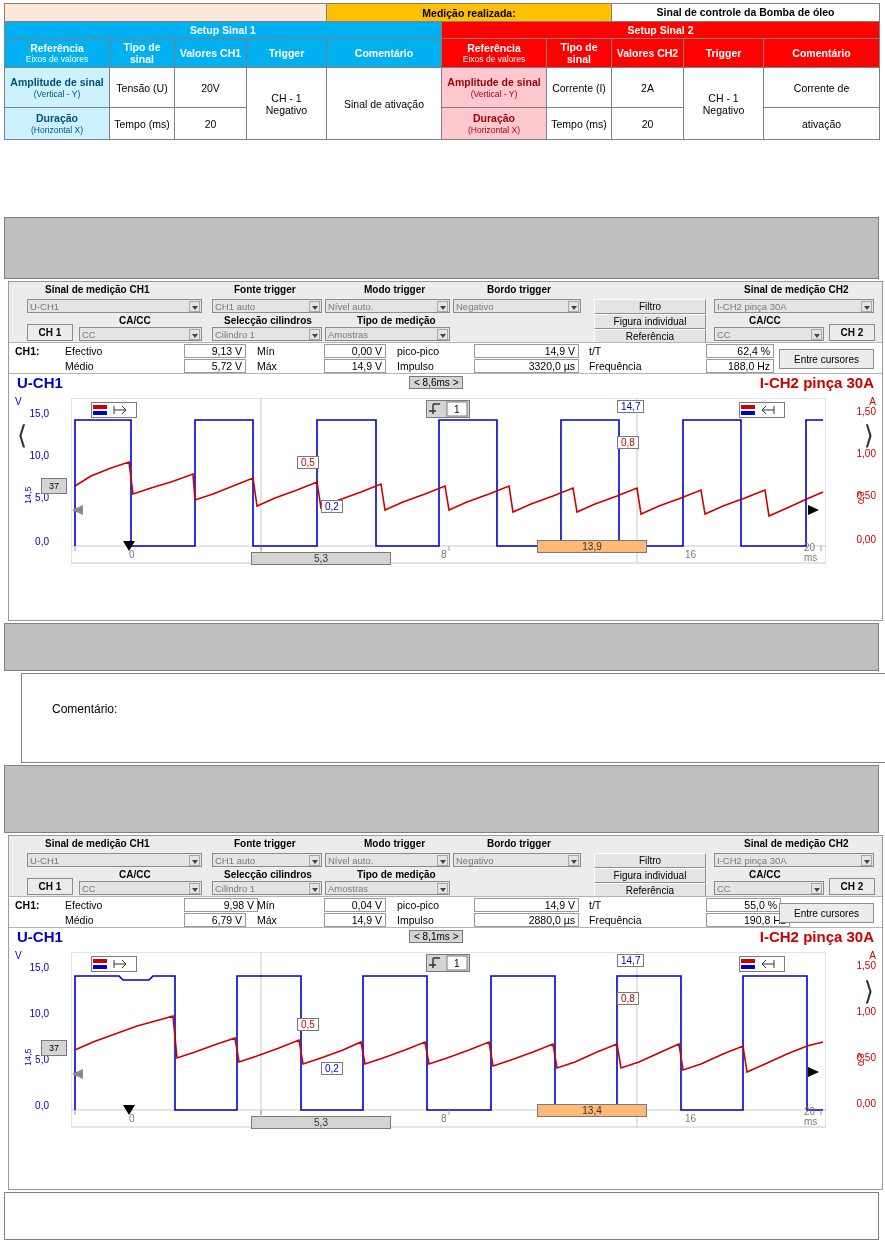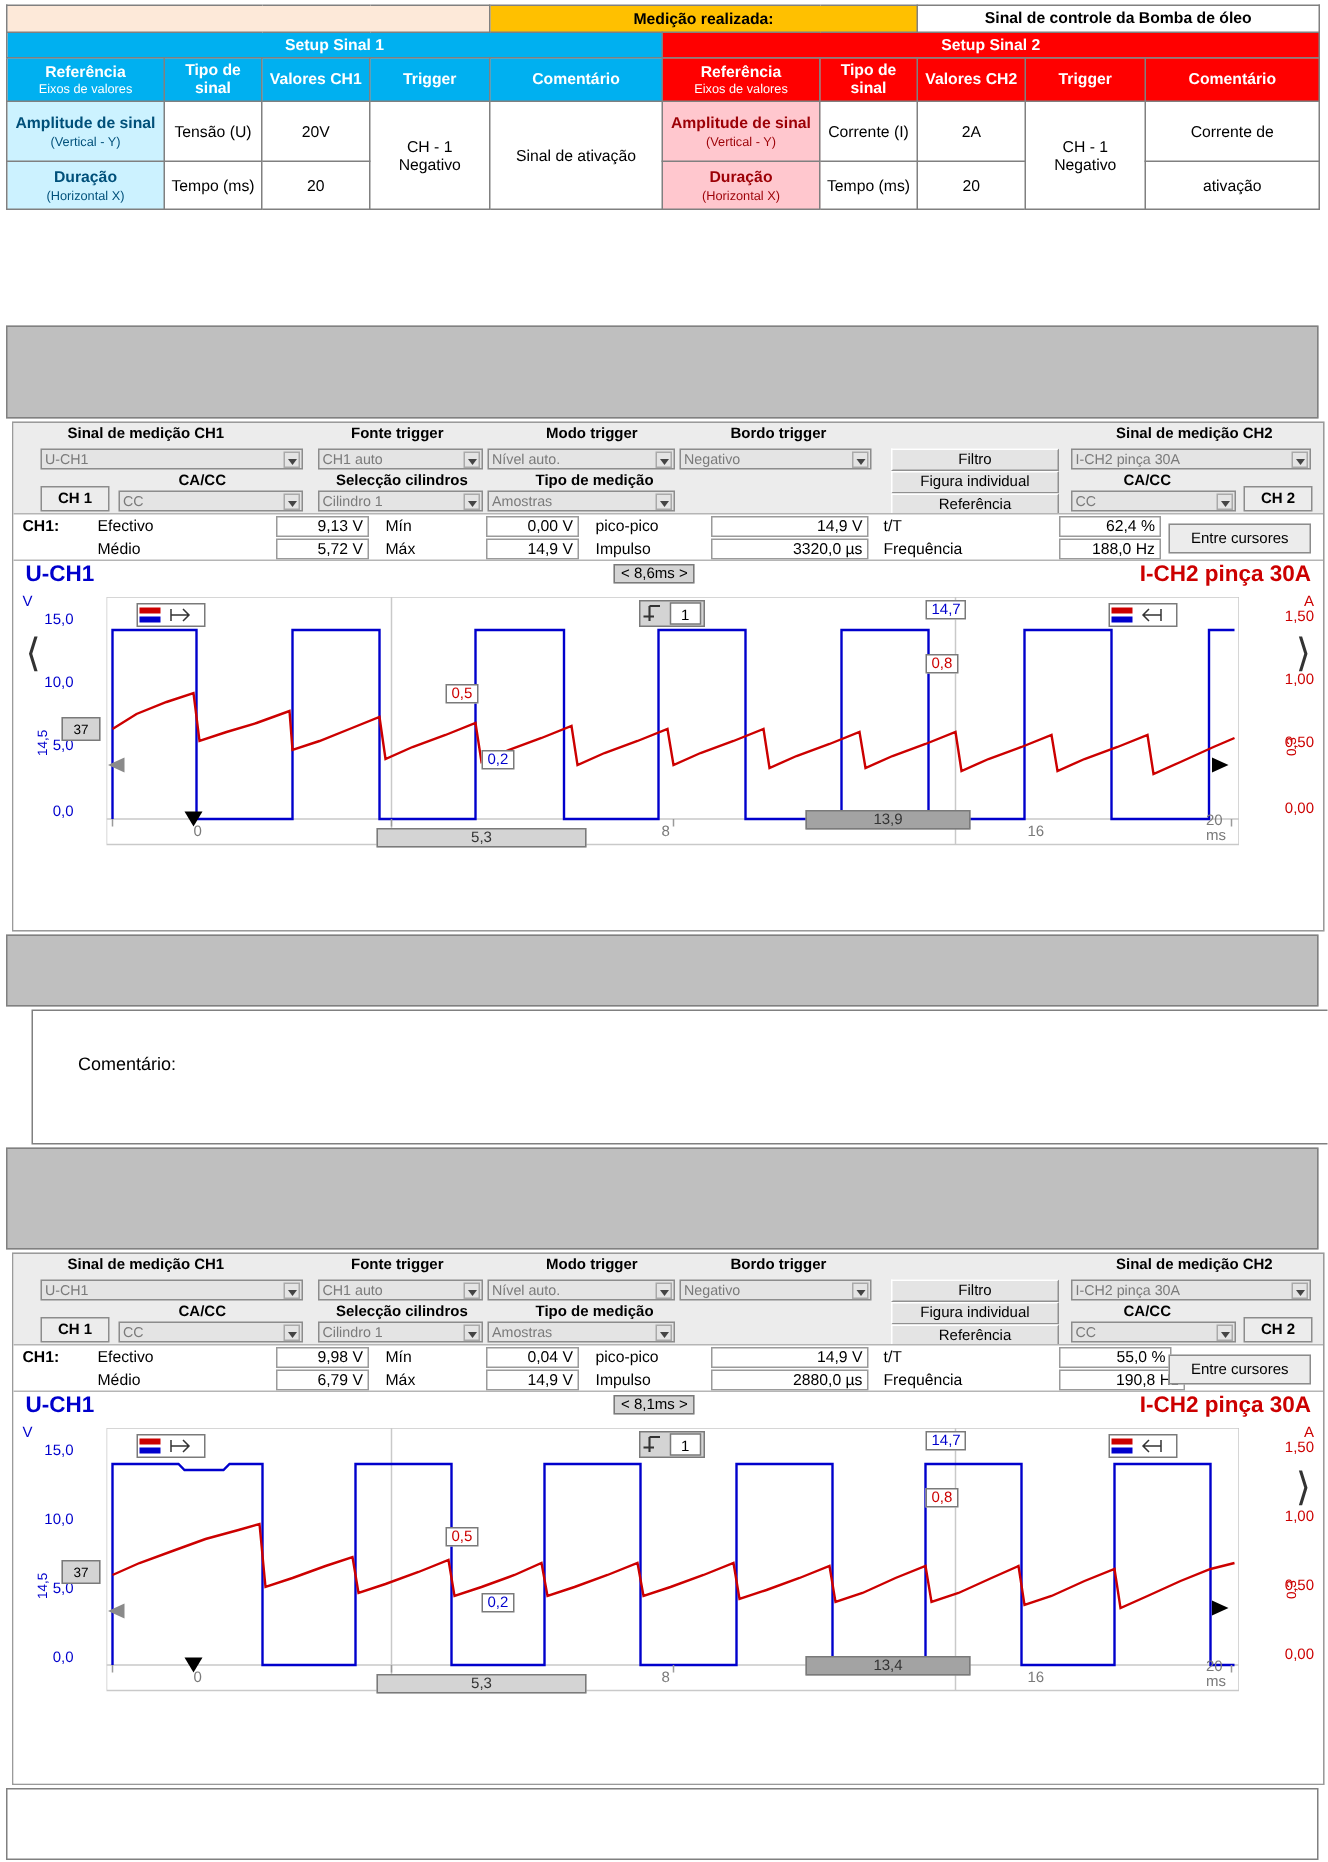--- a/index.html
+++ b/index.html
@@ -56,21 +56,21 @@
   .graph-wrap { position:relative; height:155px; background:#ffffff; }
   .titleL { position:absolute; left:8px; top:0px; font-size:15px; font-weight:bold; color:#0000cc; font-family:"Liberation Sans",sans-serif; }
   .titleR { position:absolute; right:8px; top:0px; font-size:15px; font-weight:bold; color:#cc0000; }
   .timebadge { position:absolute; background:#d4d4d4; border:1px solid #7a7a7a; font-size:10px; padding:0 4px; }
   .ytick { position:absolute; font-size:10px; color:#0000cc; text-align:right; }
   .ytickR { position:absolute; font-size:10px; color:#cc0000; }
   .xtick { position:absolute; font-size:10px; color:#7a7a7a; }
   .cursorbox { position:absolute; border:1px solid #7a7a7a; font-size:10px; padding:0 3px; }
   .cb-blue { background:#ffffff; color:#0000cc;text-align:right; }
   .cb-red  { background:#ffffff; color:#cc0000;text-align:right; }
-  .cb-green{ background:#a3a3a3; color:#333; }
+  .cb-green{ background:#fdba74; color:#333; }
   .cb-gray { background:#d4d4d4; color:#333; }
   .vscale { position:absolute; background:#d4d4d4; border:1px solid #7a7a7a; font-size:9px; text-align:center; }
   .vscale-v { position:absolute; font-size:9px; color:#0000cc; writing-mode:vertical-rl; transform:rotate(180deg); }
   .vscale-vr { position:absolute; font-size:9px; color:#cc0000; writing-mode:vertical-rl; transform:rotate(180deg); }
   .chev { position:absolute; font-size:26px; color:#333; line-height:1; }
   .iconbox { position:absolute; background:#ffffff; border:1px solid #7a7a7a; }
 
   
   .comment-box { position:relative; width:875px; margin-left:4px; background:#fff; border:1px solid #808080; }
   .comment-label { position:absolute; left:30px; top:28px; font-size:12px; }
@@ -412,21 +412,21 @@
         <div class="btn-ch" style="left:820px; top:42px; width:46px; height:17px; line-height:16px;">CH 2</div>
 
         <div class="btn3d" style="left:585px; top:17px; width:112px; height:15px;">Filtro</div>
         <div class="btn3d" style="left:585px; top:32px; width:112px; height:15px;">Figura individual</div>
         <div class="btn3d" style="left:585px; top:47px; width:112px; height:15px;">Referência</div>
       </div>
 
       <div class="meas" style="height:32px;">
         <span class="lbl bold" style="left:6px; top:2px;">CH1:</span>
         <span class="lbl" style="left:56px; top:2px;">Efectivo</span>
-        <span class="val" style="left:175px; top:1px; width:62px;">9,98 V</span>
+        <span class="val" style="left:175px; top:1px; width:74px;">9,98 V</span>
         <span class="lbl" style="left:56px; top:17px;">Médio</span>
         <span class="val" style="left:175px; top:16px; width:62px;">6,79 V</span>
 
         <span class="lbl" style="left:248px; top:2px;">Mín</span>
         <span class="val" style="left:315px; top:1px; width:62px;">0,04 V</span>
         <span class="lbl" style="left:248px; top:17px;">Máx</span>
         <span class="val" style="left:315px; top:16px; width:62px;">14,9 V</span>
 
         <span class="lbl" style="left:388px; top:2px;">pico-pico</span>
         <span class="val" style="left:465px; top:1px; width:105px;">14,9 V</span>

